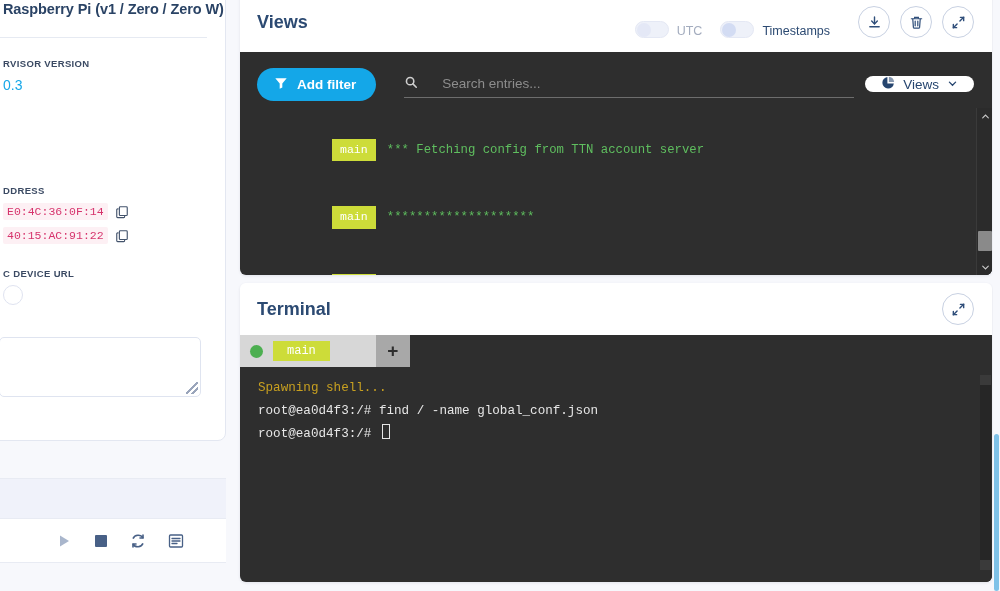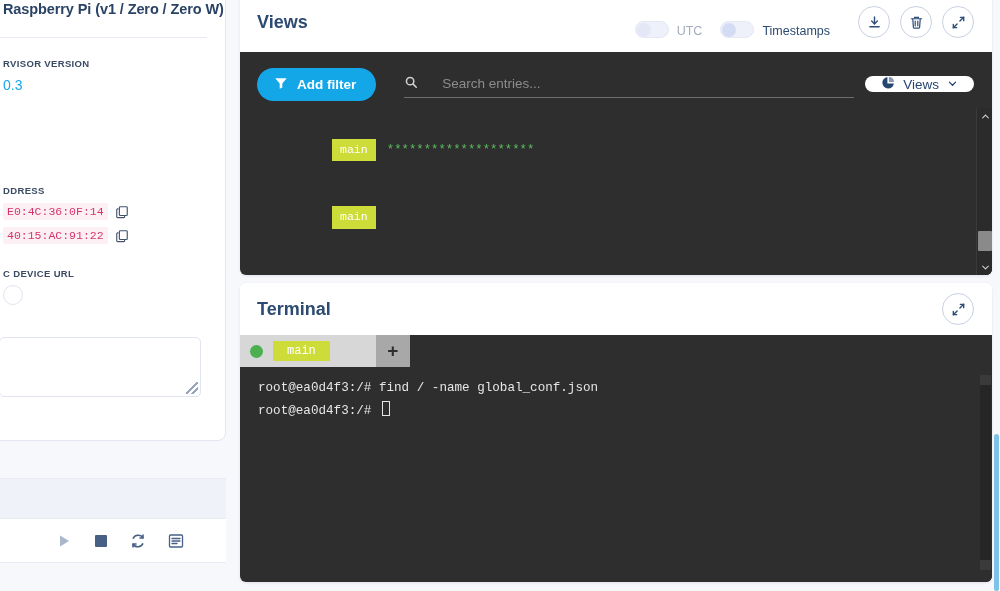--- a/index.html
+++ b/index.html
@@ -587,20 +587,23 @@
           <svg width="11" height="11" viewBox="0 0 16 16" fill="none" stroke="#26456f" stroke-width="1.9" stroke-linecap="round">
               <path d="M3.5 6L8 10.5 12.5 6"></path>
             </svg>
         </span>
       </button>
     </div>
 
     <div class="logs-body">
       <div class="logs-scroll">
         <div class="log-line">
+          <span class="svc-badge">main</span><span class="log-text">*** Fetching config from TTN account server</span>
+        </div>
+        <div class="log-line">
           <span class="svc-badge">main</span><span class="log-text">********************</span>
         </div>
         <div class="log-line">
           <span class="svc-badge">main</span>
         </div>
 
       </div>
 
       <div class="sb">
         <div class="sb-arrow up">
@@ -637,20 +640,21 @@
       <div class="tab-group">
         <span class="status-dot"></span>
         <span class="tab-item">main</span>
       </div>
       <div class="tab-spacer"></div>
       <div class="tab-add">+</div>
     </div>
 
     <div class="term-body">
       <div class="term-scroll">
+        <div class="t-yellow">Spawning shell...</div>
         <div class="t-white">root@ea0d4f3:/# find / -name global_conf.json</div>
         <div class="t-white"><span>root@ea0d4f3:/# </span><span class="cursor-block"></span></div>
       </div>
       <div class="term-sb">
         <div class="term-sb-thumb"></div>
         <div class="term-sb-cap" style="top:8px;"></div>
         <div class="term-sb-cap" style="bottom:12px;"></div>
       </div>
     </div>
   </div>

